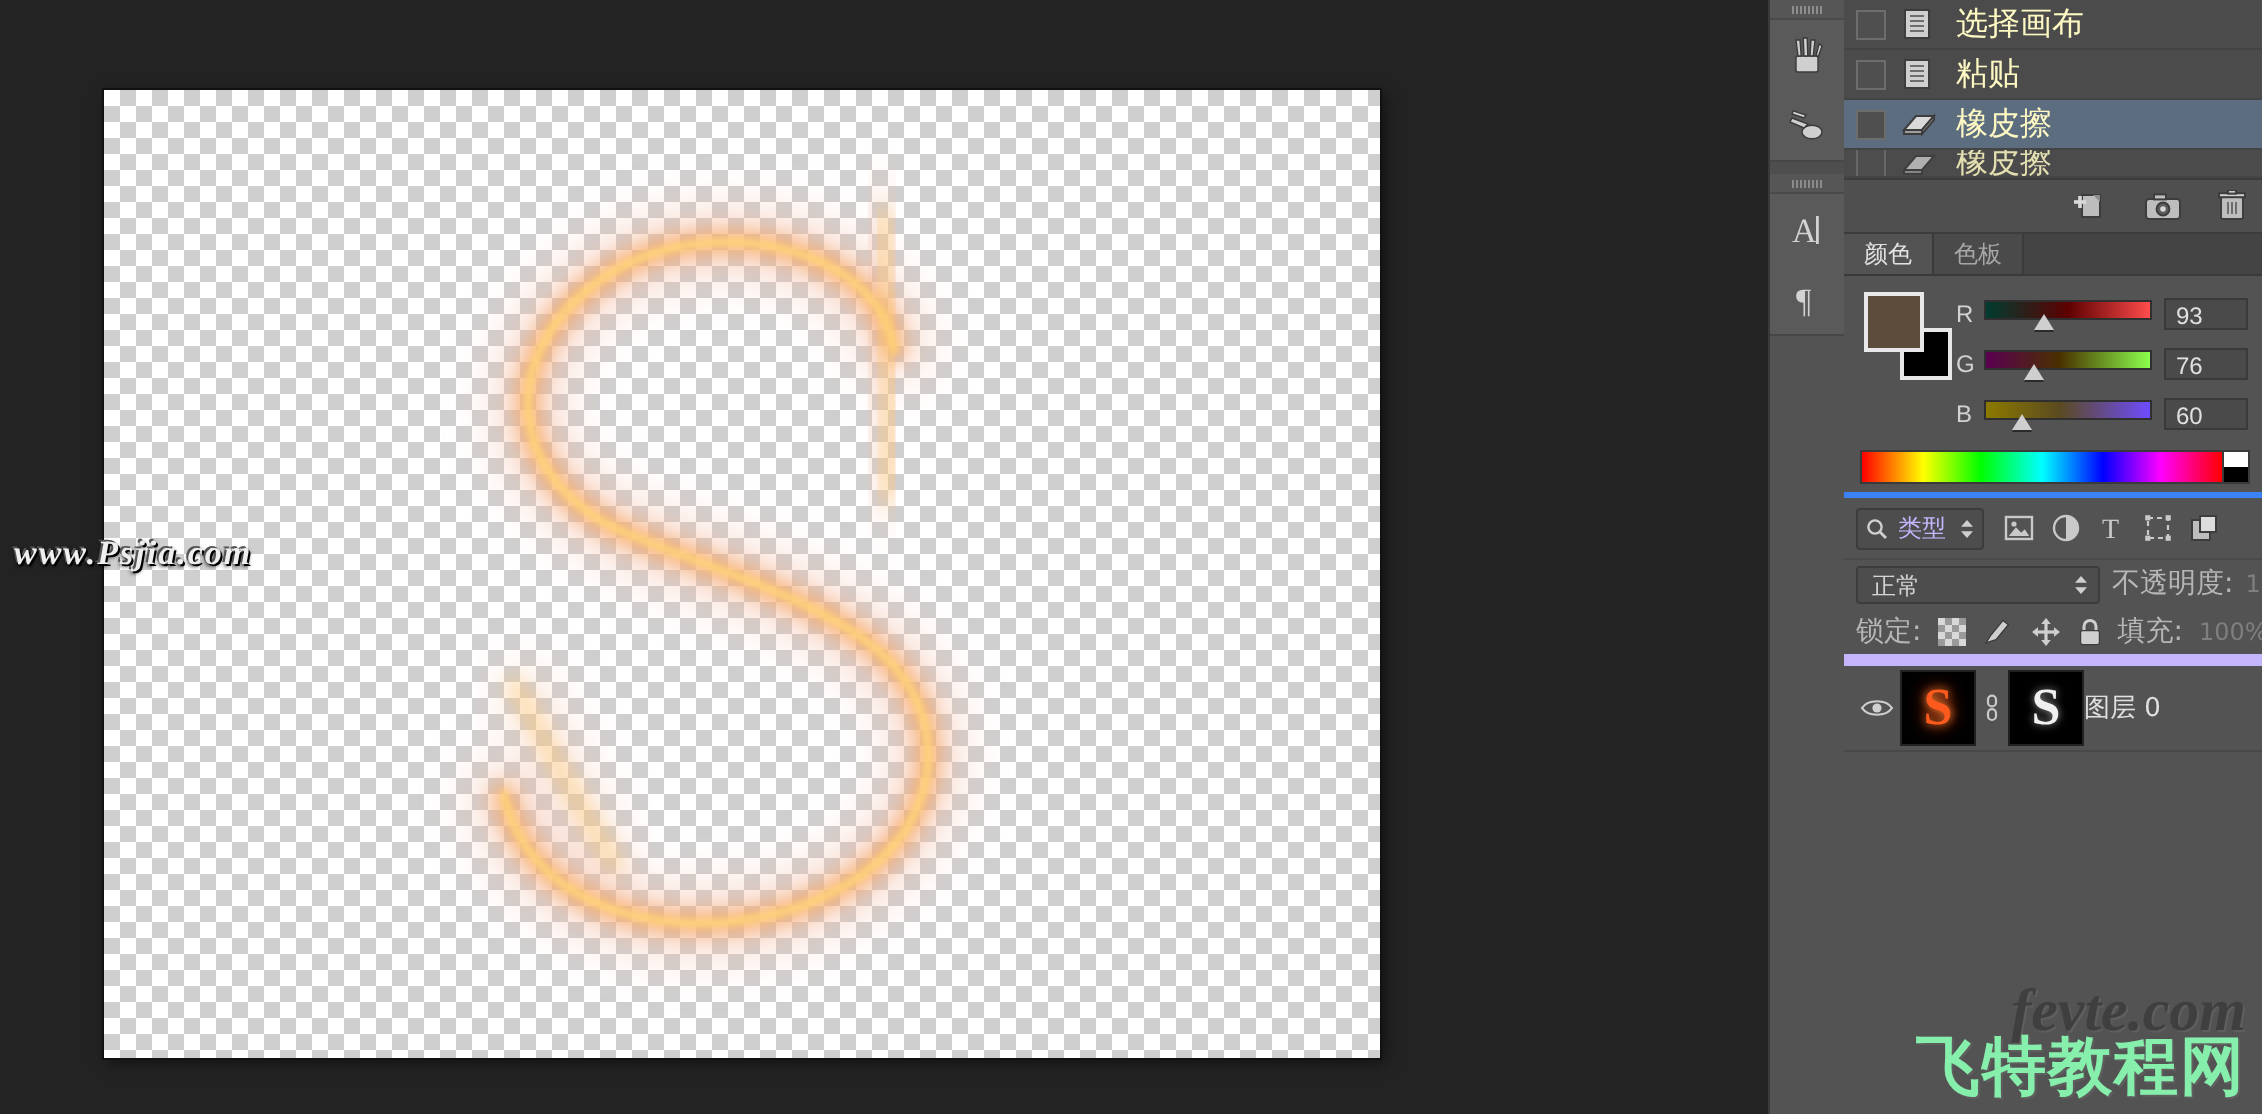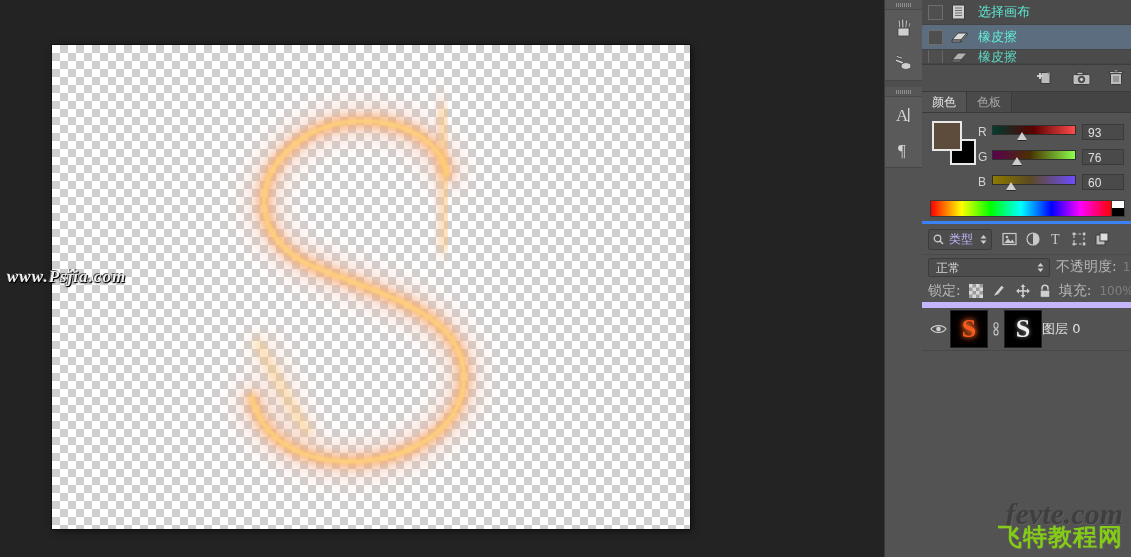--- a/index.html
+++ b/index.html
@@ -61,21 +61,21 @@
     display:flex;align-items:center;height:24px;padding-left:6px;
     border-bottom:1px solid #444;cursor:pointer;
   }
   .hist-row.selected{background:#5d6d80;}
   .hist-row.cut{height:13px;overflow:hidden;opacity:.85;}
   .hist-check{
     width:13px;height:13px;border:1px solid #6d6d6d;background:#4f4f4f;
     margin-right:8px;flex:0 0 auto;
   }
   .hist-ico{width:18px;height:16px;margin-right:9px;flex:0 0 auto;display:flex;align-items:center;}
-  .hist-label{font-size:13px;color:#5eead4;font-family:"DejaVu Sans",sans-serif;}
+  .hist-label{font-size:16px;color:#fef9c3;font-family:"DejaVu Sans",sans-serif;}
   .hist-bar{
     height:26px;background:#4f4f4f;border-top:1px solid #3c3c3c;
     display:flex;align-items:center;justify-content:flex-end;gap:18px;padding-right:8px;
   }
   .hist-bar .ib{cursor:pointer;display:flex;align-items:center;}
 
   
   .tabs{display:flex;height:20px;background:#444;border-bottom:1px solid #3a3a3a;}
   .tab{
     display:flex;align-items:center;padding:0 10px;font-size:12px;color:#a8a8a8;
@@ -150,21 +150,21 @@
   .watermark-br{
     position:absolute;right:8px;bottom:8px;text-align:right;
     line-height:1;pointer-events:none;user-select:none;
   }
   .wm-en{
     font-family:"Liberation Serif","DejaVu Serif",serif;font-weight:bold;font-style:italic;
     font-size:30px;color:#3f3f3f;text-shadow:1px 1px 0 #5e5e5e;
   }
   .wm-cn{
     display:block;margin-top:-4px;
-    font-family:"DejaVu Sans",sans-serif;font-weight:bold;font-size:24px;color:#84cc16;
+    font-family:"DejaVu Sans",sans-serif;font-weight:bold;font-size:32px;color:#86efac;
     text-shadow:1px 1px 0 #5e5e5e;letter-spacing:1px;
   }
 </style>
 </head>
 <body>
 
 <div class="app">
 
   <div class="doc-area">
     <div class="canvas-wrap">
@@ -267,20 +267,35 @@
               <line x1="4" y1="4" x2="11" y2="4"></line>
                 <line x1="4" y1="6.5" x2="11" y2="6.5"></line>
               <line x1="4" y1="9" x2="11" y2="9"></line>
                 <line x1="4" y1="11.5" x2="11" y2="11.5"></line>
             </g>
           </svg>
         </div>
         <div class="hist-label">选择画布</div>
       </div>
 
+      <div class="hist-row">
+        <div class="hist-check"></div>
+        <div class="hist-ico">
+          <svg width="15" height="16" viewBox="0 0 15 16">
+            <rect x="1.5" y="1" width="12" height="14" fill="#cfcfcf" stroke="#3d3d3d"></rect>
+            <g stroke="#6d6d6d" stroke-width="1">
+              <line x1="4" y1="4" x2="11" y2="4"></line>
+                <line x1="4" y1="6.5" x2="11" y2="6.5"></line>
+              <line x1="4" y1="9" x2="11" y2="9"></line>
+                <line x1="4" y1="11.5" x2="11" y2="11.5"></line>
+            </g>
+          </svg>
+        </div>
+        <div class="hist-label">粘贴</div>
+      </div>
 
       <div class="hist-row selected">
         <div class="hist-check"></div>
         <div class="hist-ico">
           <svg width="18" height="14" viewBox="0 0 18 14">
             <path d="M1 10 L7 3 L16 3 L10 10 Z" fill="#d9d9d9" stroke="#3d3d3d"></path>
             <path d="M1 10 L10 10 L10 12 L1 12 Z" fill="#9e9e9e" stroke="#3d3d3d"></path>
             <path d="M10 10 L16 3 L16 5 L10 12 Z" fill="#b5b5b5" stroke="#3d3d3d"></path>
           </svg>
         </div>

